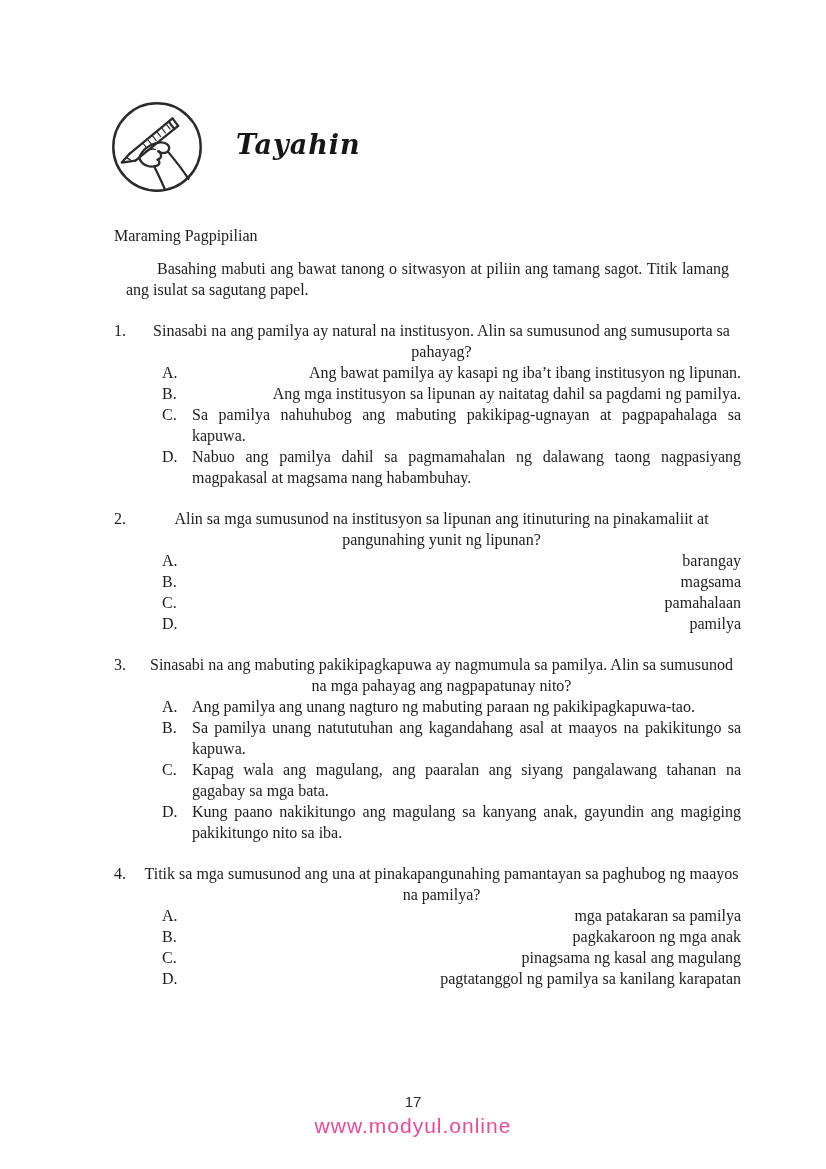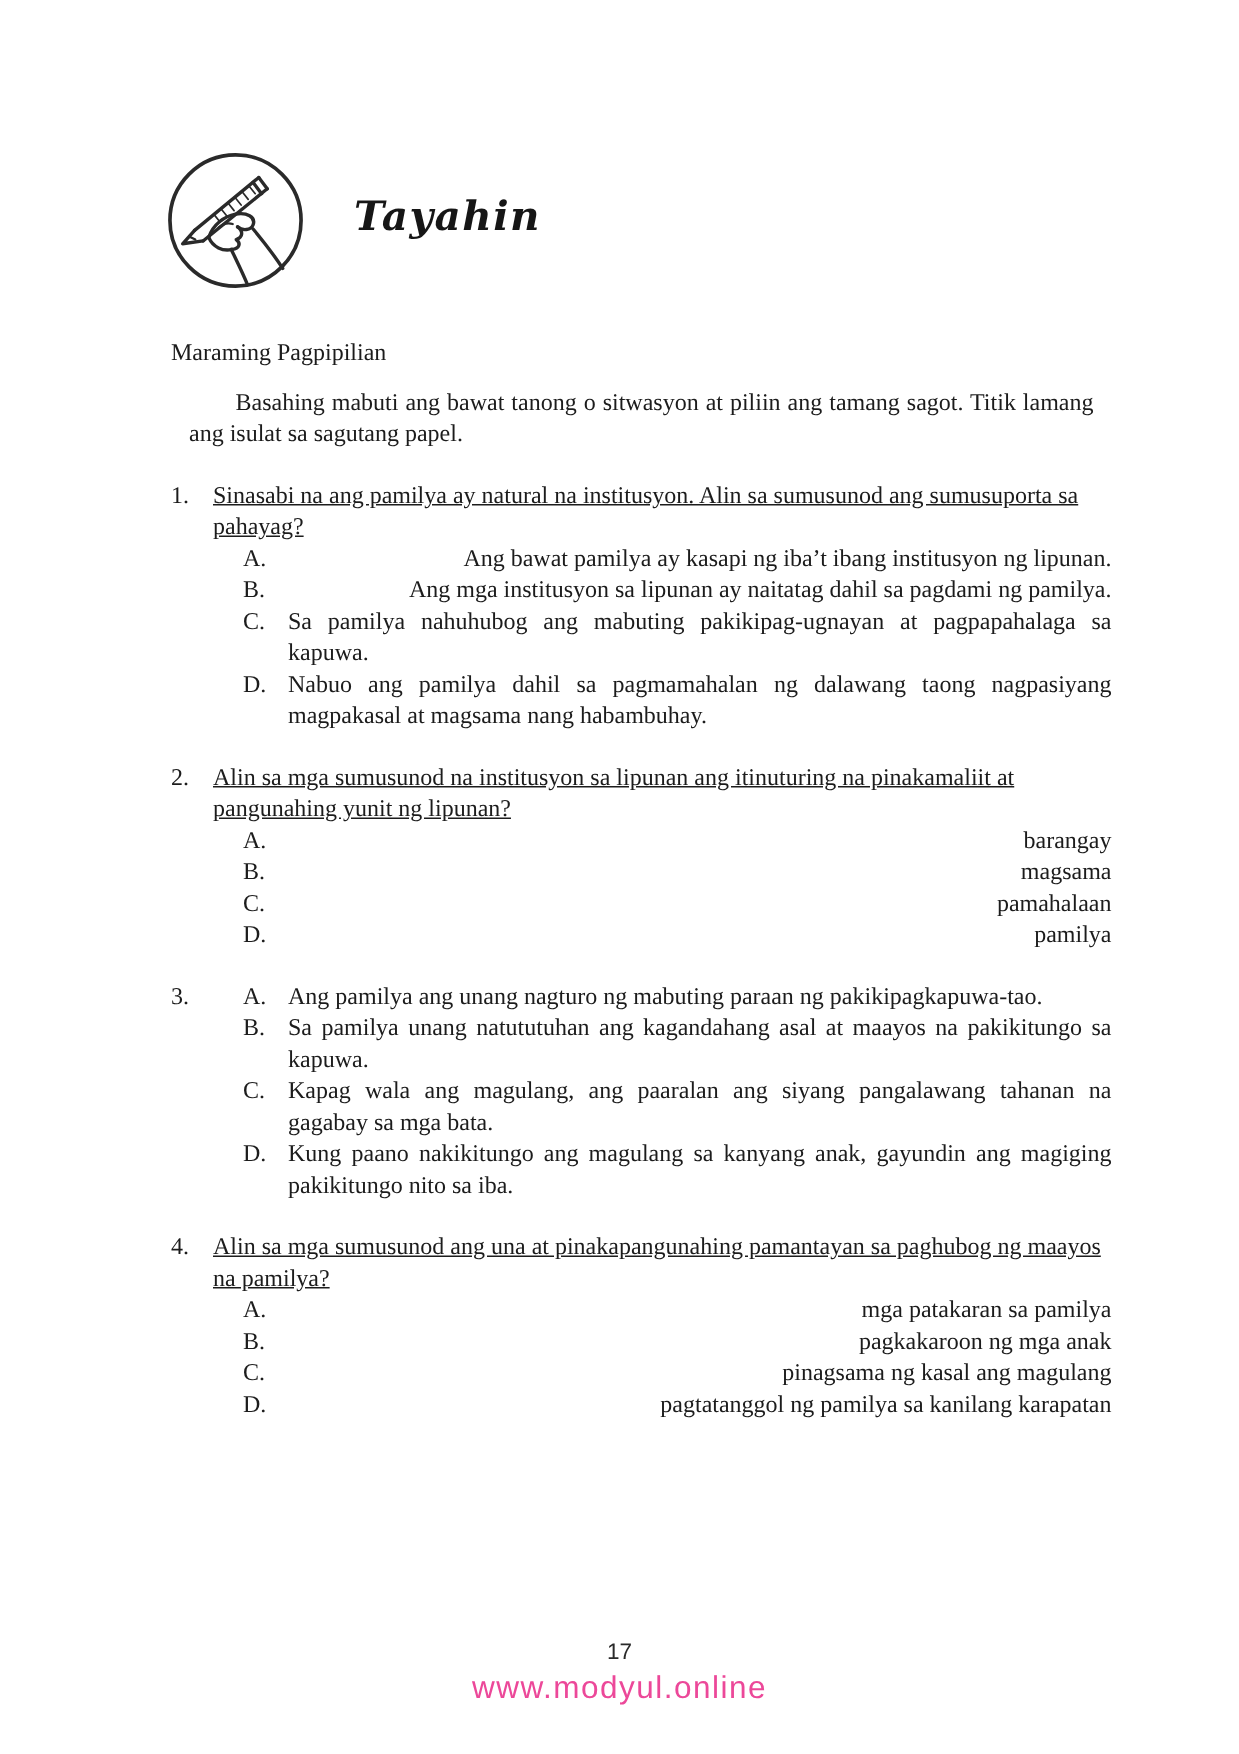--- a/index.html
+++ b/index.html
@@ -53,21 +53,21 @@
     text-align: justify;
     text-indent: 31px;
   }
   .questions { margin-top: 2px; }
   .question {
     display: flex;
     margin-top: 20px;
   }
   .q-num { width: 28px; flex: none; }
   .q-body { flex: 1; min-width: 0; }
-  .q-text { text-align: left; text-decoration: underline; }
+  .q-text { text-align: center; }
   .options { margin-left: 20px; }
   .option { display: flex; }
   .opt-letter { width: 30px; flex: none; }
   .opt-text { flex: 1; min-width: 0; text-align: right; }
   .justify { text-align: justify; }
 
   
   .footer {
     position: absolute;
     left: 0;
@@ -176,20 +176,21 @@
               <div class="option">
                 <div class="opt-letter">D.</div>
                 <div class="opt-text">pamilya</div>
               </div>
             </div>
           </div>
         </div>
         <div class="question">
           <div class="q-num">3.</div>
           <div class="q-body">
+            <div class="q-text">Sinasabi na ang mabuting pakikipagkapuwa ay nagmumula sa pamilya. Alin sa sumusunod na mga pahayag ang nagpapatunay nito?</div>
             <div class="options">
               <div class="option">
                 <div class="opt-letter">A.</div>
                 <div class="opt-text justify">Ang pamilya ang unang nagturo ng mabuting paraan ng pakikipagkapuwa-tao.</div>
               </div>
               <div class="option">
                 <div class="opt-letter">B.</div>
                 <div class="opt-text justify">Sa pamilya unang natututuhan ang kagandahang asal at maayos na pakikitungo sa kapuwa.</div>
               </div>
               <div class="option">
@@ -199,21 +200,21 @@
               <div class="option">
                 <div class="opt-letter">D.</div>
                 <div class="opt-text justify">Kung paano nakikitungo ang magulang sa kanyang anak, gayundin ang magiging pakikitungo nito sa iba.</div>
               </div>
             </div>
           </div>
         </div>
         <div class="question">
           <div class="q-num">4.</div>
           <div class="q-body">
-            <div class="q-text">Alin sa mga sumusunod ang una at pinakapangunahing pamantayan sa paghubog ng maayos na pamilya?</div>
+            <div class="q-text">Titik sa mga sumusunod ang una at pinakapangunahing pamantayan sa paghubog ng maayos na pamilya?</div>
             <div class="options">
               <div class="option">
                 <div class="opt-letter">A.</div>
                 <div class="opt-text">mga patakaran sa pamilya</div>
               </div>
               <div class="option">
                 <div class="opt-letter">B.</div>
                 <div class="opt-text">pagkakaroon ng mga anak</div>
               </div>
               <div class="option">

